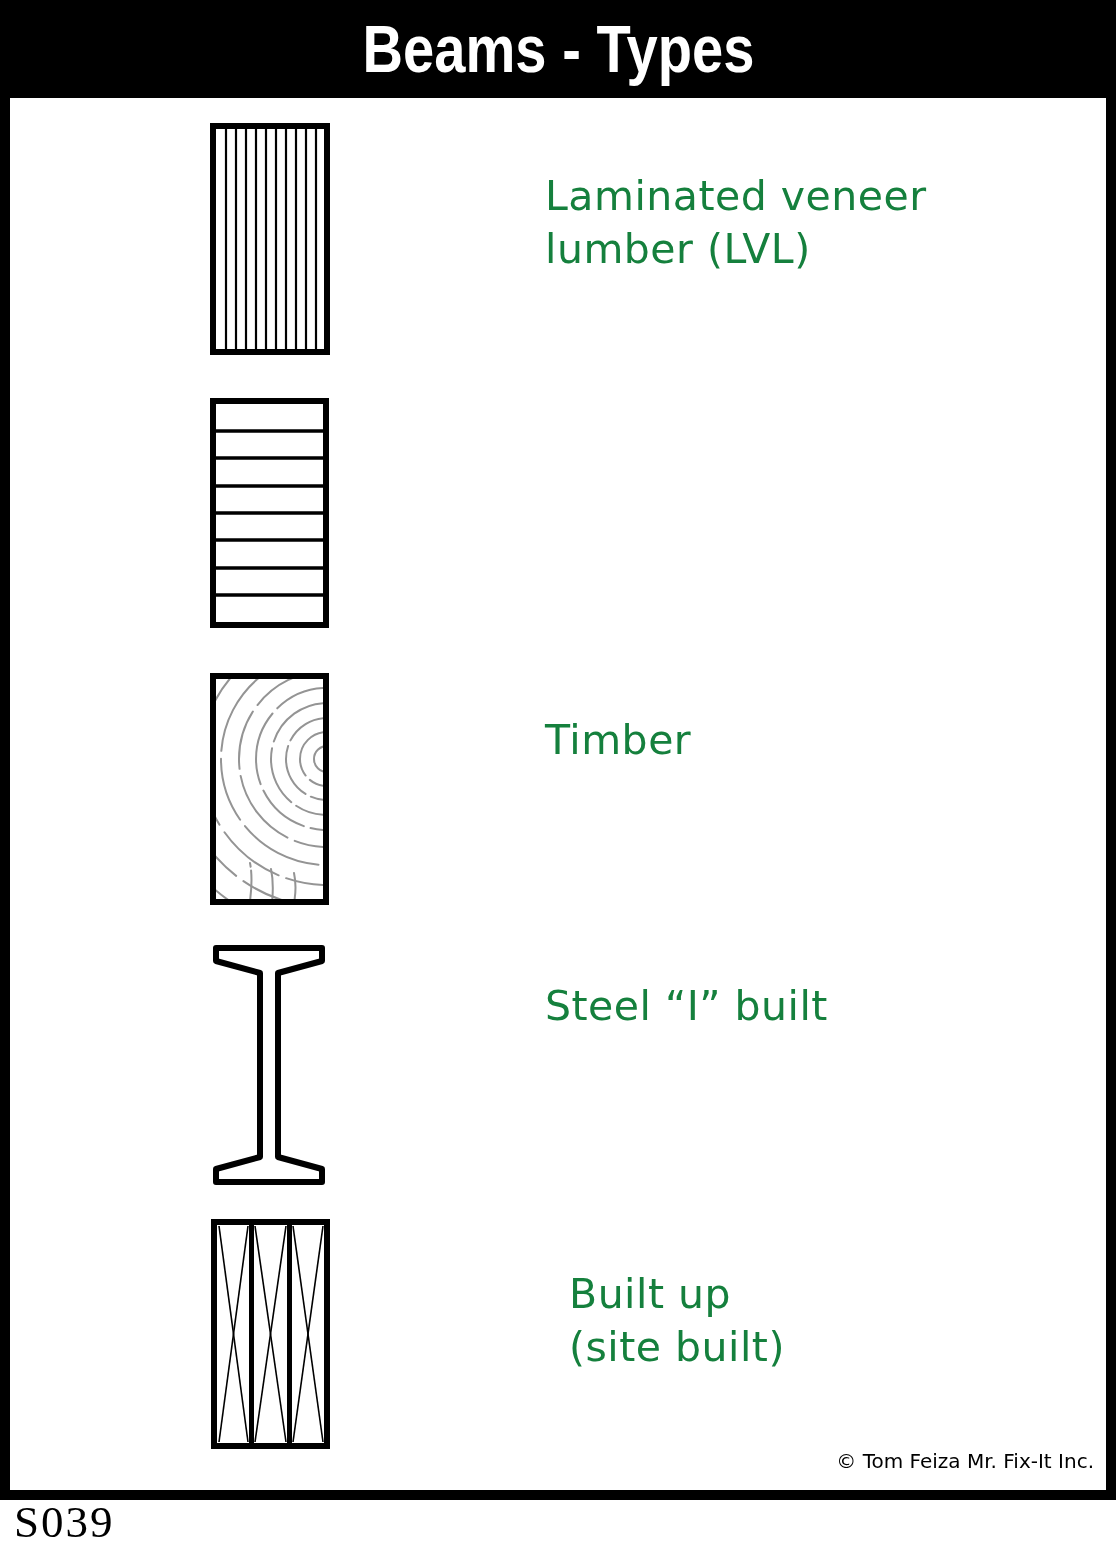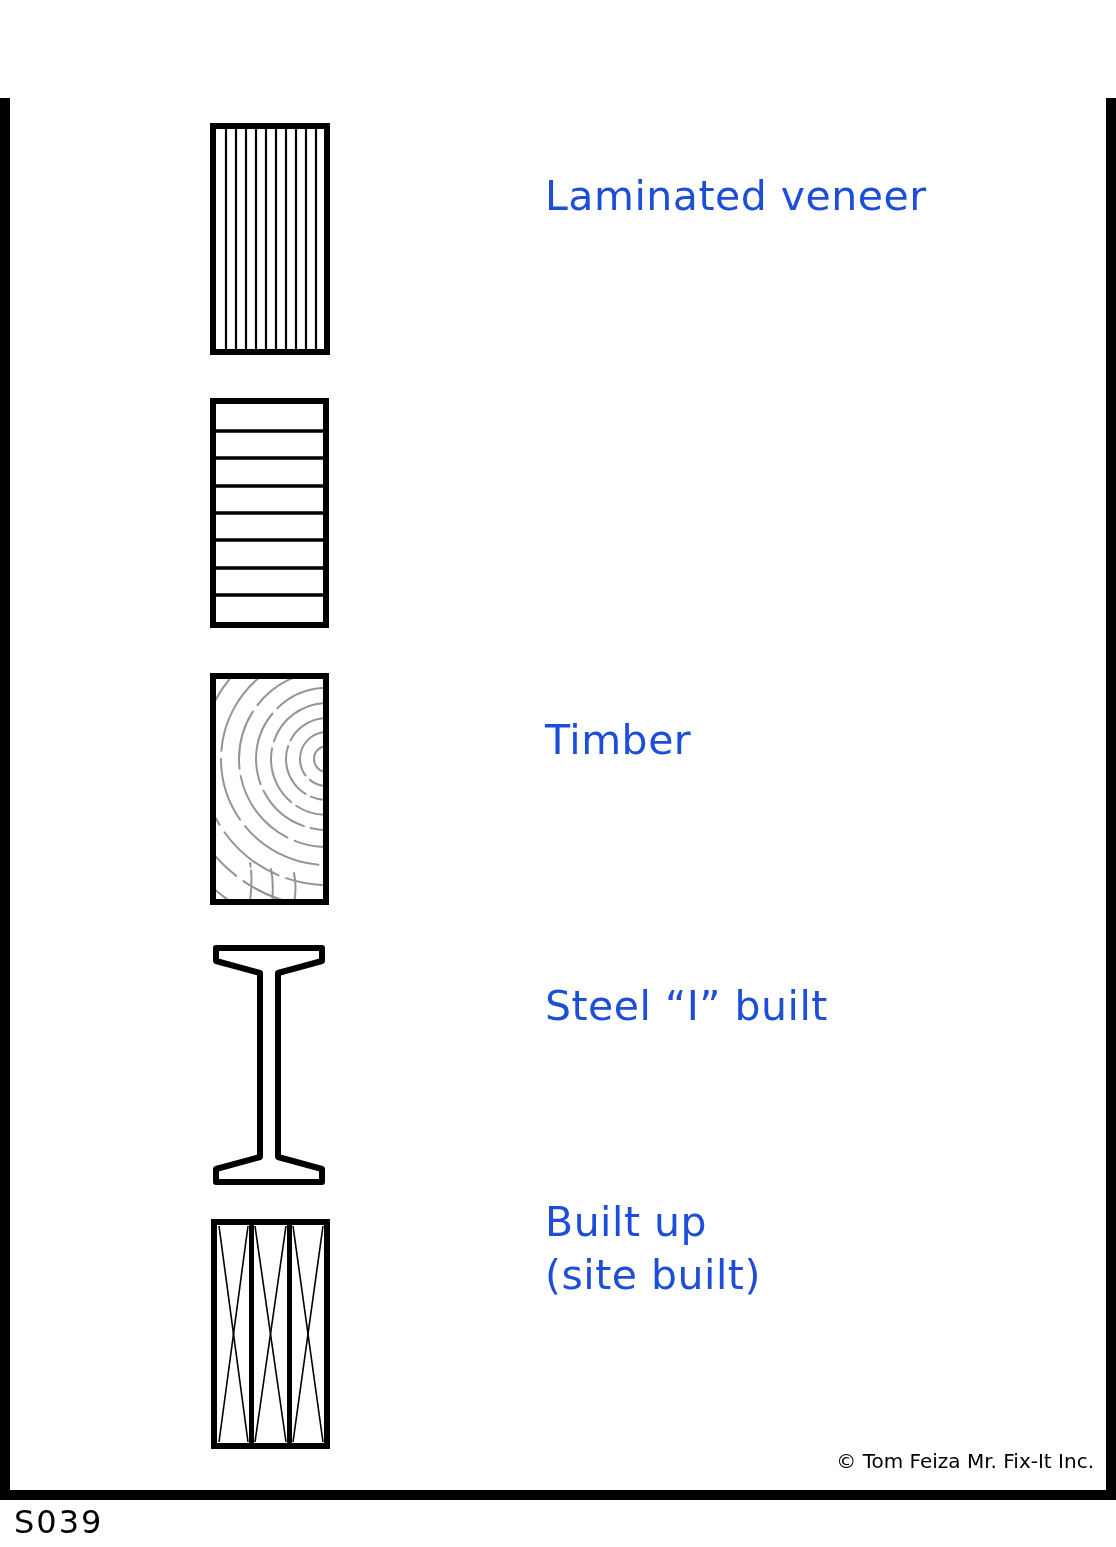--- a/index.html
+++ b/index.html
@@ -37,47 +37,51 @@
   .border-right  { position: absolute; left: 1106px; top: 98px;  width: 10px;  height: 1402px; background: #000; }
   .border-bottom { position: absolute; left: 0;     top: 1490px; width: 1116px; height: 10px;  background: #000; }
   
   .figure { position: absolute; left: 210px; }
   .figure svg { display: block; }
   .beam-label {
     position: absolute;
     left: 545px;
     font-size: 41px;
     line-height: 53px;
-    color: #1d4ed8;
+    color: #15803d;
     white-space: nowrap;
     letter-spacing: 0.5px;
   }
   
   .copyright {
     position: absolute;
     right: 22px;
     top: 1444px;
     font-size: 20px;
     line-height: 34px;
     white-space: nowrap;
   }
   .sheet-code {
     position: absolute;
     left: 14px;
     top: 1498px;
-    font-size: 32px;
+    font-size: 45px;
     line-height: 48px;
     letter-spacing: 2px;
+    font-family: Liberation Serif, serif;
   }
 </style>
 </head>
 <body>
 
 <div class="page">
 
+  <div class="header">
+    <div class="title">Beams - Types</div>
+  </div>
 
   <div class="border-left"></div>
   <div class="border-right"></div>
   <div class="border-bottom"></div>
 
   <div class="figure" style="top:123px;">
     <svg width="120" height="232" viewBox="0 0 120 232">
       <rect x="3" y="3" width="114" height="226" fill="#ffffff" stroke="#000000" stroke-width="6"></rect>
       <g stroke="#000000" stroke-width="2.2">
         <line x1="16" y1="6" x2="16" y2="226"></line>
@@ -88,20 +92,21 @@
         <line x1="66" y1="6" x2="66" y2="226"></line>
         <line x1="76" y1="6" x2="76" y2="226"></line>
         <line x1="86" y1="6" x2="86" y2="226"></line>
         <line x1="96" y1="6" x2="96" y2="226"></line>
         <line x1="106" y1="6" x2="106" y2="226"></line>
       </g>
     </svg>
   </div>
   <div class="beam-label" style="top:170px;">
     <div>Laminated veneer</div>
+    <div>lumber (LVL)</div>
   </div>
 
   <div class="figure" style="top:398px;">
     <svg width="119" height="230" viewBox="0 0 119 230">
       <rect x="3" y="3" width="113" height="224" fill="#ffffff" stroke="#000000" stroke-width="6"></rect>
       <g stroke="#000000" stroke-width="3.5">
         <line x1="5" y1="33" x2="114" y2="33"></line>
         <line x1="5" y1="60" x2="114" y2="60"></line>
         <line x1="5" y1="88" x2="114" y2="88"></line>
         <line x1="5" y1="115" x2="114" y2="115"></line>
@@ -162,21 +167,21 @@
         <line x1="75" y1="7" x2="44" y2="223"></line>
         <line x1="82" y1="7" x2="112" y2="223"></line>
         <line x1="112" y1="7" x2="82" y2="223"></line>
       </g>
       <g stroke="#000000" stroke-width="5">
         <line x1="40.5" y1="4" x2="40.5" y2="226"></line>
         <line x1="78.5" y1="4" x2="78.5" y2="226"></line>
       </g>
     </svg>
   </div>
-  <div class="beam-label" style="top:1196px;">
+  <div class="beam-label" style="top:1268px;margin-left:24px;">
     <div>Built up</div>
     <div>(site built)</div>
   </div>
 
   <div class="copyright">© Tom Feiza Mr. Fix-It Inc.</div>
   <div class="sheet-code">S039</div>
 
 </div>
 
 </body></html>

